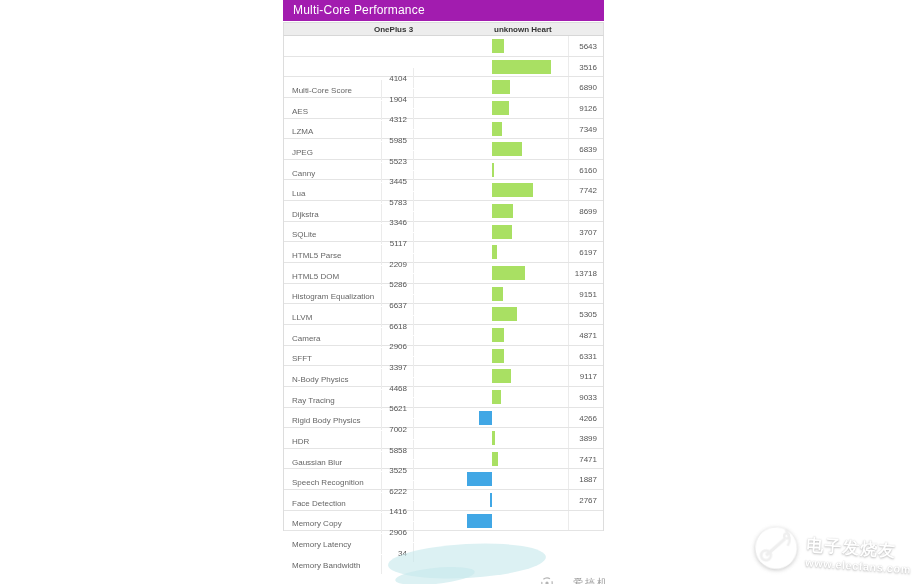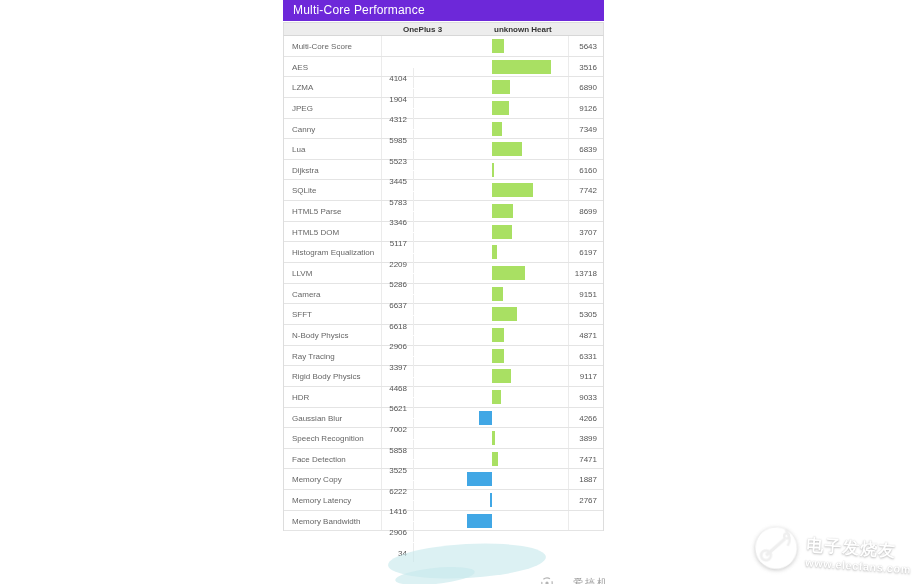--- a/index.html
+++ b/index.html
@@ -7,28 +7,28 @@
     font-family:"Liberation Sans","DejaVu Sans",sans-serif; }
   .page { position:relative; width:913px; height:584px; background:#fff; }
 
   .bench-table { position:absolute; left:283px; top:0; width:321px; }
   .title-bar { height:21px; background:#1787c9; color:#fff; font-size:12px;
     line-height:21px; padding-left:10px; letter-spacing:.2px; }
   .col-header { position:relative; height:14px; margin-top:1px; background:#ededed;
     border:1px solid #ddd; border-bottom:1px solid #d7d7d7; }
   .col-header span { position:absolute; top:2px; font-size:8px; font-weight:bold;
     color:#333; white-space:nowrap; }
-  .col-header .dev1 { left:119px; }
+  .col-header .dev1 { left:90px; }
   .col-header .dev2 { left:210px; }
 
   .rows { border-left:1px solid #ddd; border-right:1px solid #ddd; }
   .row { display:flex; height:20.65px; border-bottom:1px solid #e4e4e4; background:#fff; }
   .c { height:100%; }
   .name { width:98px; padding:6px 2px 0 8px; font-size:8px; color:#666;
-    border-right:1px solid #ebebeb; white-space:nowrap; overflow:hidden; }
+    border-right:1px solid #ebebeb; white-space:nowrap; overflow:hidden;margin-top:44px; }
   .v1 { width:32px; padding:6px 6px 0 0; font-size:8px; color:#555; text-align:right;
     border-right:1px solid #ebebeb;margin-top:32px; }
   .barcell { width:155px; position:relative; border-right:1px solid #ebebeb; }
   .v2 { flex:1; padding:6px 6px 0 0; font-size:8px; color:#555; text-align:right; }
   .bar { position:absolute; top:3px; height:14px; }
 
   
   .blob { position:absolute; background:rgba(199,233,236,.62); border-radius:50%;
     pointer-events:none; }
   .blob.main { left:388px; top:544px; width:158px; height:34px; transform:rotate(-3deg); }
@@ -43,21 +43,21 @@
   .ef-text { color:#fff; text-shadow:0 1px 2px rgba(120,120,120,.45), 0 0 1px rgba(150,150,150,.4); }
   .ef-line1 { font-size:17px; font-weight:bold; letter-spacing:1px; white-space:nowrap; }
   .ef-line2 { font-size:11px; font-weight:bold; letter-spacing:.5px; white-space:nowrap; }
 </style>
 </head>
 <body>
 
 <div class="page">
 
   <div class="bench-table">
-    <div class="title-bar" style="background: #6d28d9;">
+    <div class="title-bar" style="background: #a21caf;">
       <span>Multi-Core Performance</span>
     </div>
     <div class="col-header">
       <span class="dev1">OnePlus 3</span>
       <span class="dev2">unknown Heart</span>
     </div>
     <div class="rows">
         <div class="row">
           <div class="c name">Multi-Core Score</div>
           <div class="c v1">4104</div>

